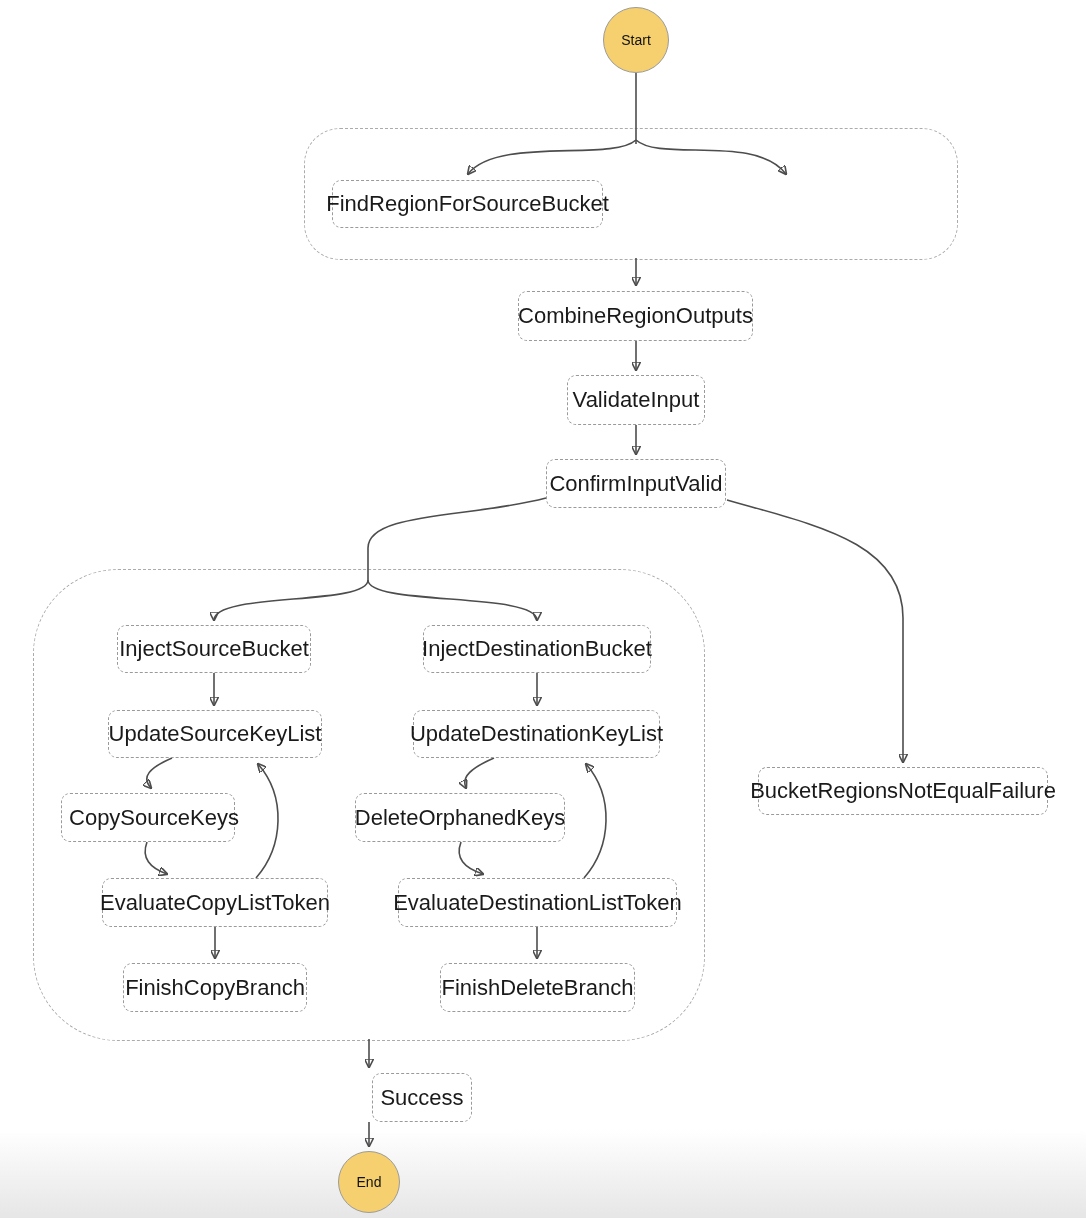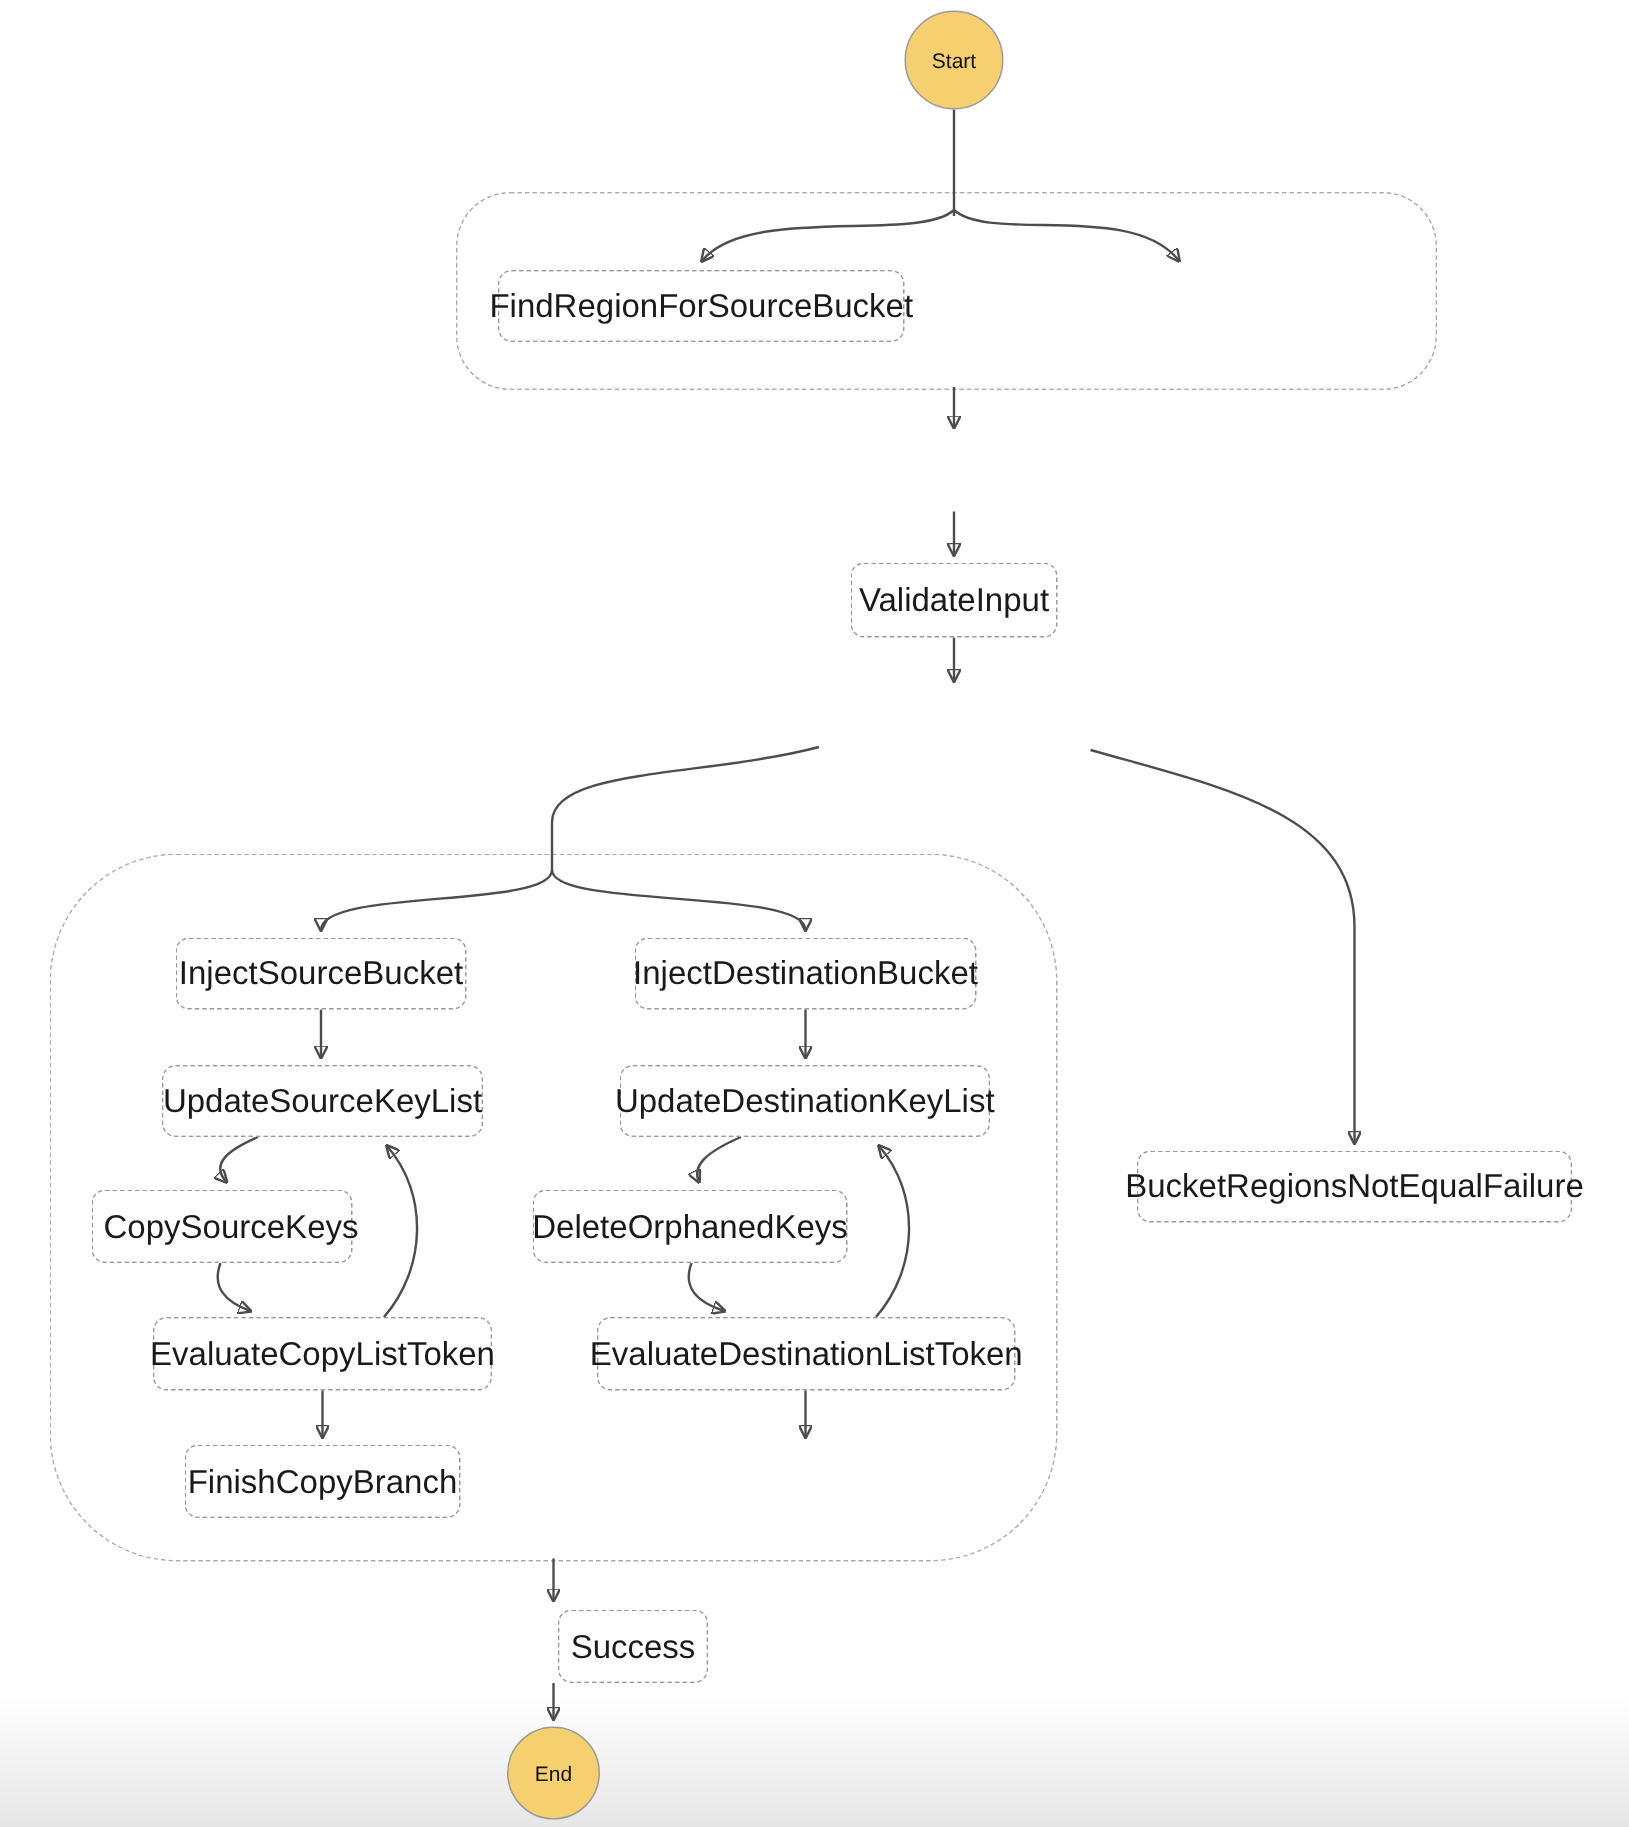--- a/index.html
+++ b/index.html
@@ -108,42 +108,45 @@
   </svg>
 
   <div class="group group-find"></div>
   <div class="group group-sync"></div>
 
   <div class="terminal terminal-start">Start</div>
 
   <div class="node" style="left:332px; top:180px; width:271px; height:48px;">FindRegionForSourceBucket</div>
 
 
+  <div class="node" style="left:518px; top:291px; width:235px; height:50px;">CombineRegionOutputs</div>
 
   <div class="node" style="left:567px; top:375px; width:138px; height:50px;">ValidateInput</div>
 
+  <div class="node" style="left:546px; top:459px; width:180px; height:49px;">ConfirmInputValid</div>
 
   <div class="node" style="left:117px; top:625px; width:194px; height:48px;">InjectSourceBucket</div>
 
   <div class="node" style="left:423px; top:625px; width:228px; height:48px;">InjectDestinationBucket</div>
 
   <div class="node" style="left:108px; top:710px; width:214px; height:48px;">UpdateSourceKeyList</div>
 
   <div class="node" style="left:413px; top:710px; width:247px; height:48px;">UpdateDestinationKeyList</div>
 
   <div class="node" style="left:61px; top:793px; width:174px; height:49px;padding-left:12px;">CopySourceKeys</div>
 
   <div class="node" style="left:355px; top:793px; width:210px; height:49px;">DeleteOrphanedKeys</div>
 
   <div class="node" style="left:102px; top:878px; width:226px; height:49px;">EvaluateCopyListToken</div>
 
   <div class="node" style="left:398px; top:878px; width:279px; height:49px;">EvaluateDestinationListToken</div>
 
   <div class="node" style="left:123px; top:963px; width:184px; height:49px;">FinishCopyBranch</div>
 
+  <div class="node" style="left:440px; top:963px; width:195px; height:49px;">FinishDeleteBranch</div>
 
   <div class="node" style="left:758px; top:767px; width:290px; height:48px;">BucketRegionsNotEqualFailure</div>
 
   <div class="node" style="left:332px; top:1073px; width:100px; height:49px;margin-left:40px;">Success</div>
 
   <div class="terminal terminal-end">End</div>
 
 </div>
 
 </body></html>

